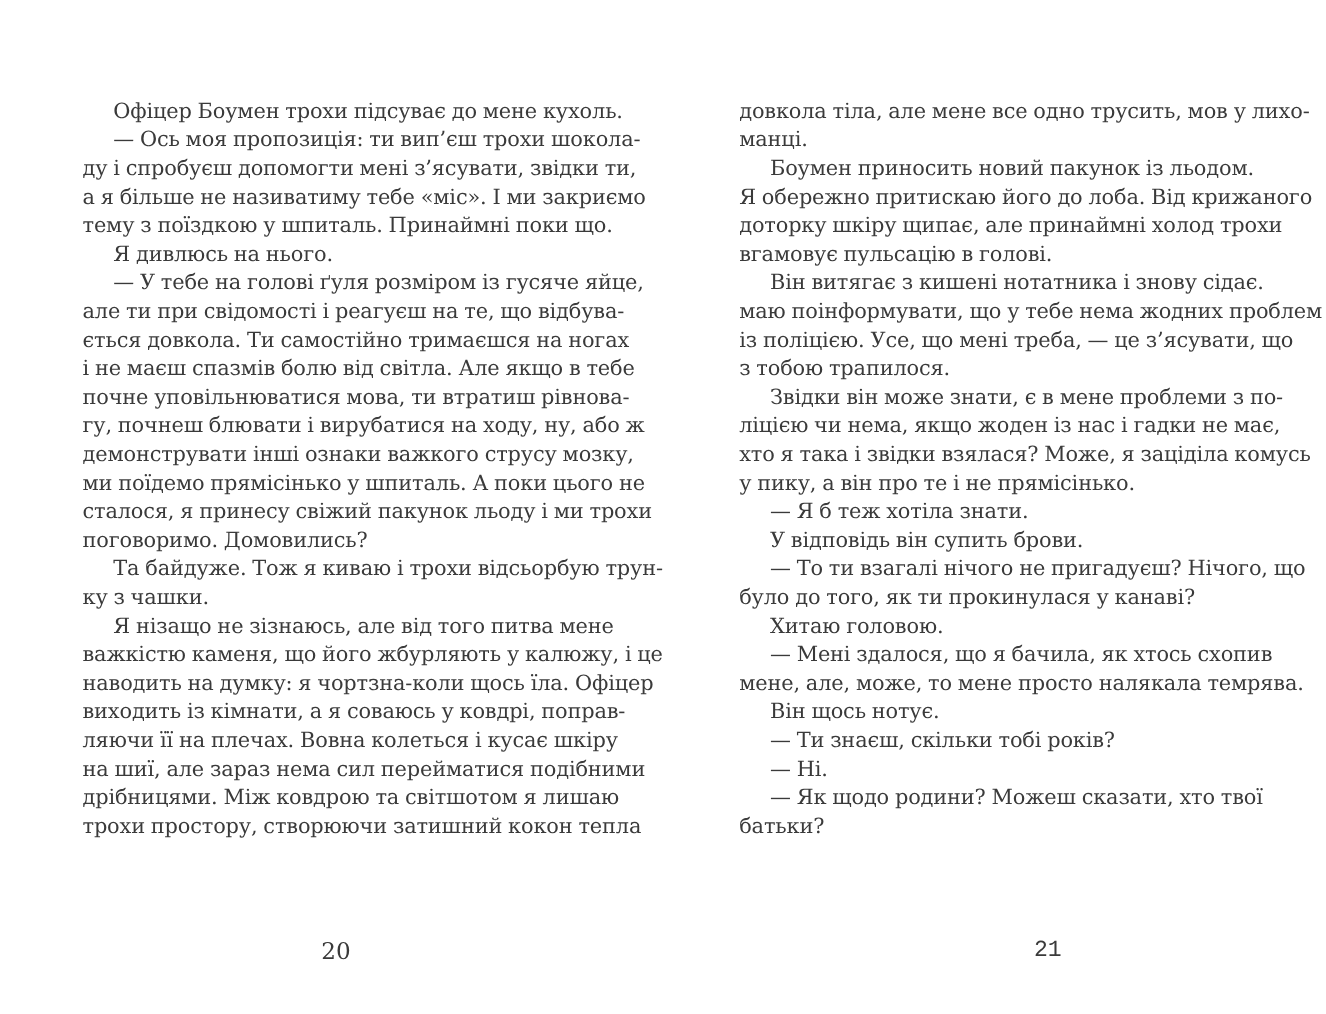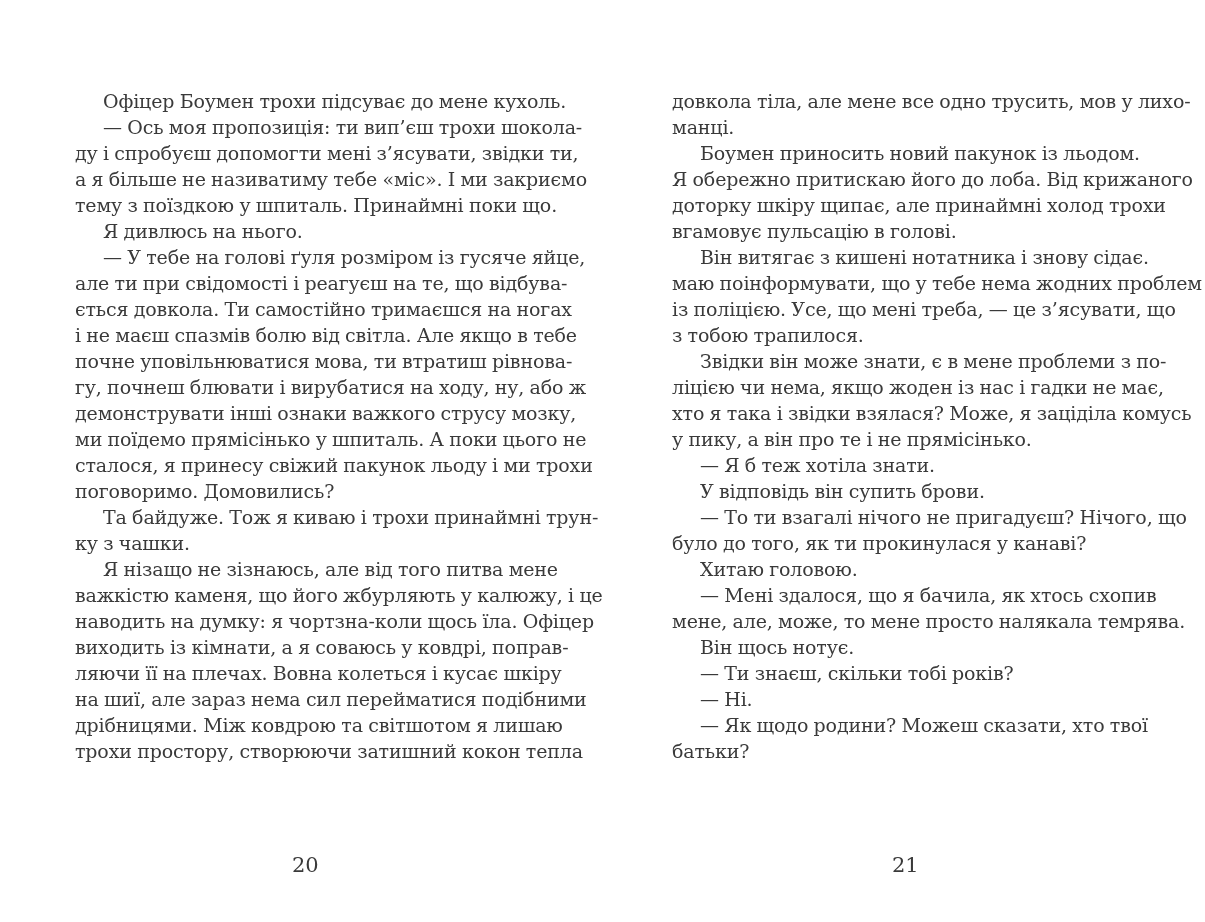--- a/index.html
+++ b/index.html
@@ -35,21 +35,21 @@
     .line.indent { padding-left: 28px; }
     .line.last { text-align-last: left; }
     .page-number {
       position: absolute;
       top: 854px;
       font-size: 21px;
       line-height: 22px;
       color: #3a3a3a;
     }
     #page-number-left { left: 292px; }
-    #page-number-right { left: 892px; }
+    #page-number-right { left: 940px; font-family: Liberation Mono, monospace; }
   </style>
 </head>
 <body>
 
 <div id="page-left" class="page">
     <div class="line indent last">Офіцер Боумен трохи підсуває до мене кухоль.</div>
     <div class="line indent">— Ось моя пропозиція: ти вип’єш трохи шокола-</div>
     <div class="line">ду і спробуєш допомогти мені з’ясувати, звідки ти,</div>
     <div class="line">а я більше не називатиму тебе «міс». І ми закриємо</div>
     <div class="line last">тему з поїздкою у шпиталь. Принаймні поки що.</div>
@@ -57,21 +57,21 @@
     <div class="line indent">— У тебе на голові ґуля розміром із гусяче яйце,</div>
     <div class="line">але ти при свідомості і реагуєш на те, що відбува-</div>
     <div class="line">ється довкола. Ти самостійно тримаєшся на ногах</div>
     <div class="line">і не маєш спазмів болю від світла. Але якщо в тебе</div>
     <div class="line">почне уповільнюватися мова, ти втратиш рівнова-</div>
     <div class="line">гу, почнеш блювати і вирубатися на ходу, ну, або ж</div>
     <div class="line">демонструвати інші ознаки важкого струсу мозку,</div>
     <div class="line">ми поїдемо прямісінько у шпиталь. А поки цього не</div>
     <div class="line">сталося, я принесу свіжий пакунок льоду і ми трохи</div>
     <div class="line last">поговоримо. Домовились?</div>
-    <div class="line indent">Та байдуже. Тож я киваю і трохи принаймні трун-</div>
+    <div class="line indent">Та байдуже. Тож я киваю і трохи відсьорбую трун-</div>
     <div class="line last">ку з чашки.</div>
     <div class="line indent">Я нізащо не зізнаюсь, але від того питва мене</div>
     <div class="line">важкістю каменя, що його жбурляють у калюжу, і це</div>
     <div class="line">наводить на думку: я чортзна-коли щось їла. Офіцер</div>
     <div class="line">виходить із кімнати, а я соваюсь у ковдрі, поправ-</div>
     <div class="line">ляючи її на плечах. Вовна колеться і кусає шкіру</div>
     <div class="line">на шиї, але зараз нема сил перейматися подібними</div>
     <div class="line">дрібницями. Між ковдрою та світшотом я лишаю</div>
     <div class="line">трохи простору, створюючи затишний кокон тепла</div>
   </div>

